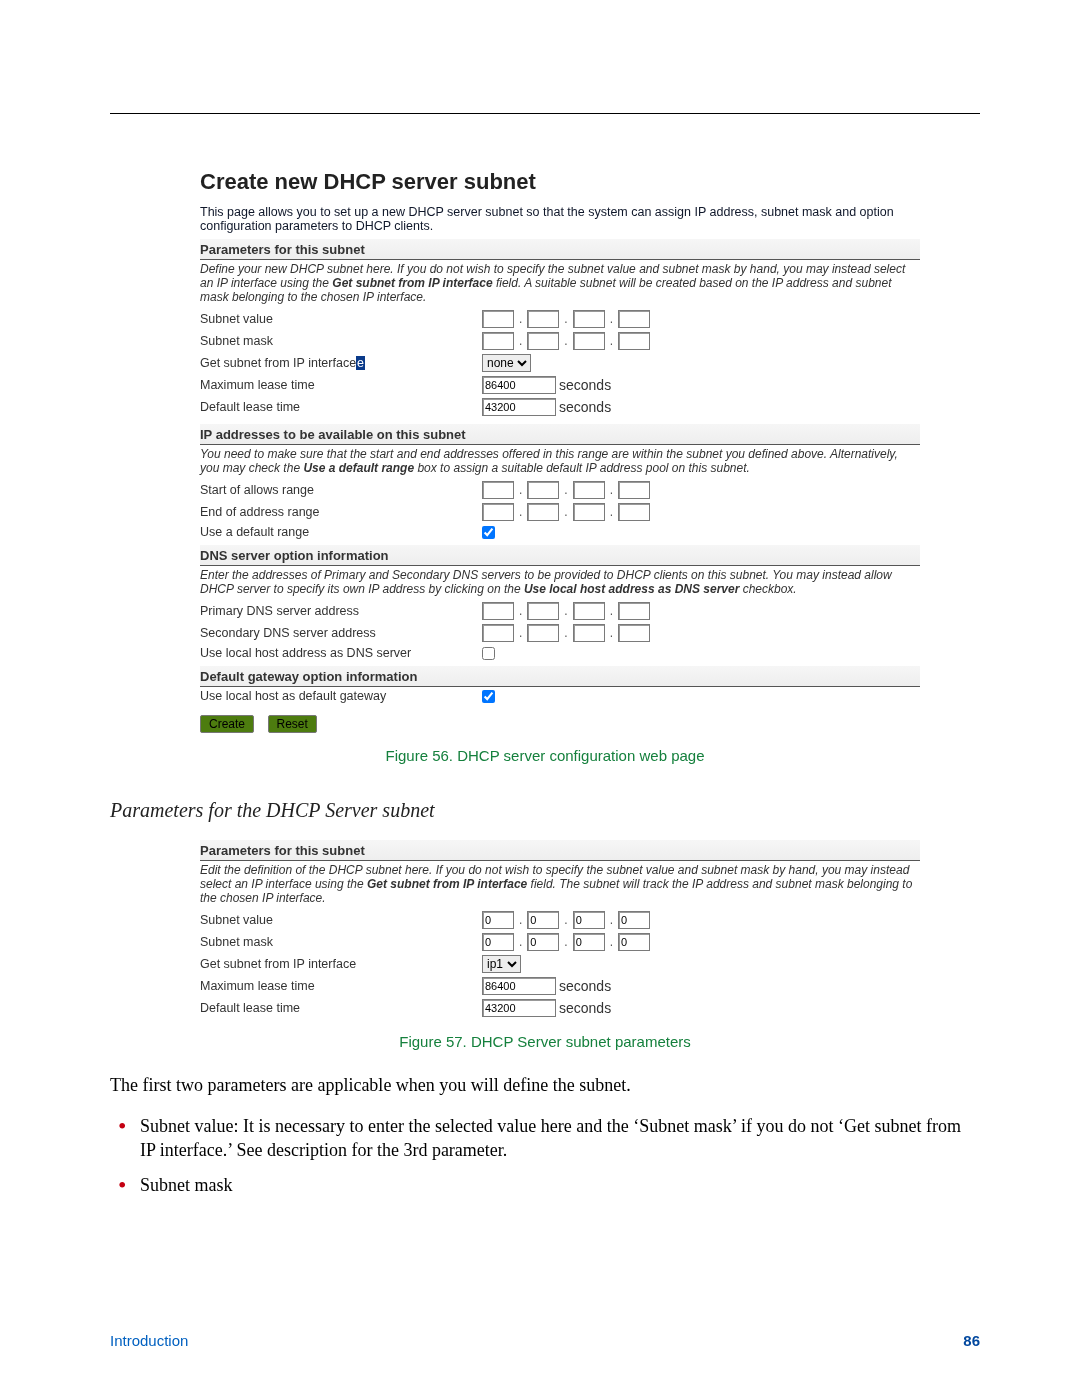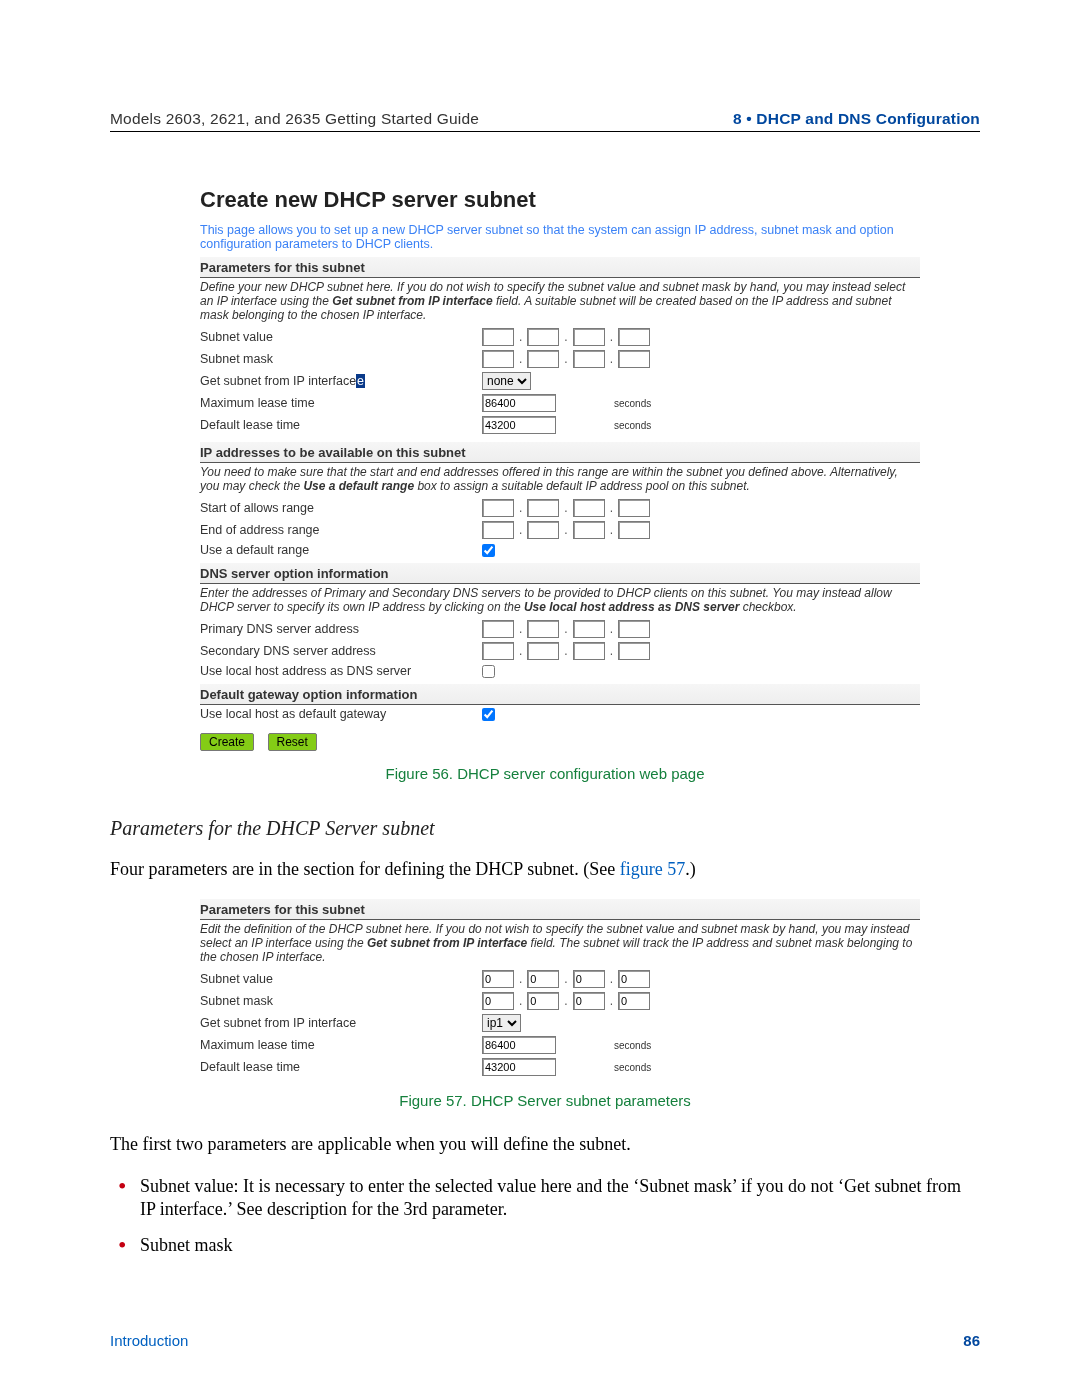--- a/index.html
+++ b/index.html
@@ -36,44 +36,44 @@
     color: #333;
   }
   .form-title {
     font-size: 22px;
     font-weight: bold;
     margin-bottom: 10px;
     color: #222;
     font-family: Verdana, Arial, sans-serif;
     margin-top: 6px;
   }
-  .form-desc { font-family: Verdana, Arial, sans-serif; font-size: 12.5px; color:#3b82f6; margin-bottom: 6px; }
+  .form-desc { font-family: Verdana, Arial, sans-serif; font-size: 12.5px; color:#0f172a; margin-bottom: 6px; }
   .sect-head {
     font-weight: bold;
     border-bottom: 1px solid #555;
     padding: 3px 0 2px 0;
     background: linear-gradient(#f6f6f6,#eee);
     font-size: 13px;
   }
   .sect-sub {
     font-style: italic;
     font-size: 12px;
     color: #333;
     padding: 2px 0 4px 0;
   }
   .row { display: flex; align-items: center; padding: 2px 0; font-size: 12.5px;}
   .lbl { flex: 0 0 282px; }
   .val { display: flex; align-items: center; gap: 3px; }
   .ip-seg { width: 26px; height: 16px; border:1px solid #7a7a7a; box-shadow: inset 1px 1px 0 #999; font-size:11px; padding:0 2px;}
   .dot { font-size: 12px; padding: 0 2px; color:#555;}
   .sel { height: 18px; font-size: 12px; border:1px solid #7a7a7a; background:#eee;}
   .num { width: 68px; height: 16px; border:1px solid #7a7a7a; box-shadow: inset 1px 1px 0 #999; font-size:11px; padding:0 2px;}
-  .unit { margin-left: 55px; font-size:10px;}
+  .unit { font-size:14px;}
   .chk { margin:0;}
-  .btn { font-family: Arial; font-size: 12px; padding: 1px 8px; border:1px solid #777; background:#84cc16; border-radius:2px;}
+  .btn { font-family: Arial; font-size: 12px; padding: 1px 8px; border:1px solid #777; background:#4d7c0f; border-radius:2px;}
   .btn + .btn { margin-left: 10px; }
   .figcap {
     text-align: center;
     font-family: Arial, sans-serif;
     font-size: 15px;
     color: #15803d;
     margin-top: 14px;
   }
   .section-title-it {
     font-style: italic;
@@ -117,24 +117,20 @@
     font-family: Arial, sans-serif;
     font-size: 15px;
   }
   .ftr-left { color: #0060c0; }
   .ftr-right { color: #00479e; font-weight: bold; }
 </style>
 </head>
 <body>
 
 <div class="page">
-  <div class="header-row">
-    <span class="hdr-left">Models 2603, 2621, and 2635 Getting Started Guide</span>
-    <span class="hdr-right">8 • DHCP and DNS Configuration</span>
-  </div>
   <div class="hdr-rule"></div>
 
   <div class="form-area">
     <div class="form-title">Create new DHCP server subnet</div>
     <div class="form-desc">This page allows you to set up a new DHCP server subnet so that the system can assign IP address, subnet mask and option configuration parameters to DHCP clients.</div>
 
     <div class="sect-head">Parameters for this subnet</div>
     <div class="sect-sub">
       <span>Define your new DHCP subnet here. If you do not wish to specify the subnet value and subnet mask by hand, you may instead select an IP interface using the </span><b><i>Get subnet from IP interface</i></b><span> field. A suitable subnet will be created based on the IP address and subnet mask belonging to the chosen IP interface.</span>
     </div>
@@ -263,23 +259,20 @@
 
     <div style="margin-top:10px;">
       <button class="btn">Create</button>
       <button class="btn">Reset</button>
     </div>
   </div>
 
   <div class="figcap">Figure 56. DHCP server configuration web page</div>
 
   <div class="section-title-it">Parameters for the DHCP Server subnet</div>
-  <p class="body-p">
-    <span>Four parameters are in the section for defining the DHCP subnet. (See </span><a class="link">figure 57</a><span>.)</span>
-  </p>
 
   <div class="form-area" style="margin-top:18px;">
     <div class="sect-head">Parameters for this subnet</div>
     <div class="sect-sub">
       <span>Edit the definition of the DHCP subnet here. If you do not wish to specify the subnet value and subnet mask by hand, you may instead select an IP interface using the </span><b><i>Get subnet from IP interface</i></b><span> field. The subnet will track the IP address and subnet mask belonging to the chosen IP interface.</span>
     </div>
     <div class="row">
         <span class="lbl">Subnet value</span>
       <span class="val">
         <input class="ip-seg" value="0" style="">

